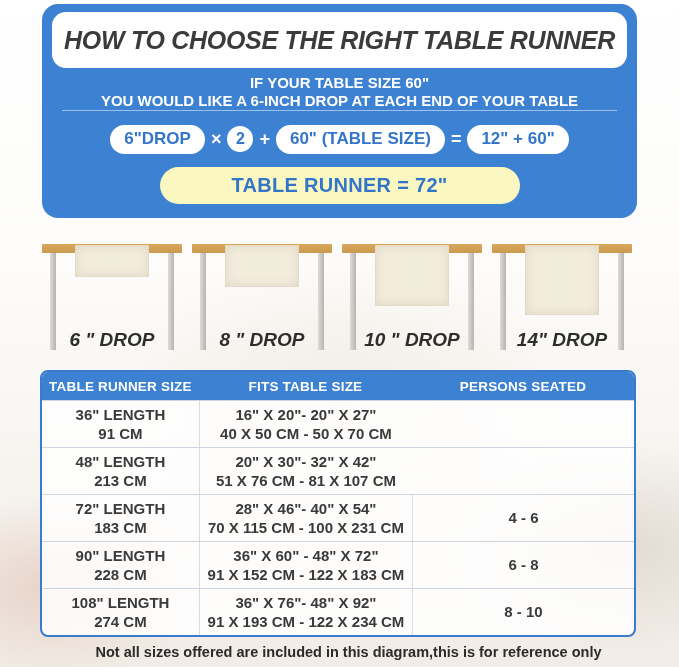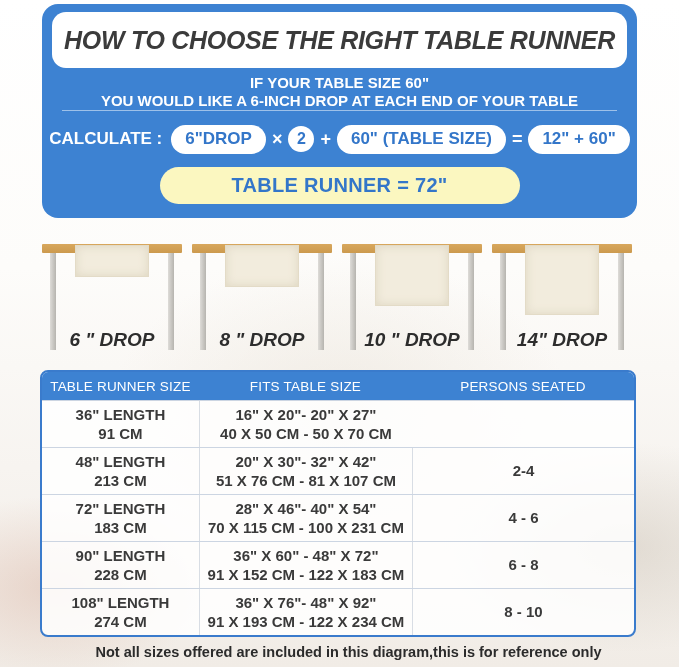--- a/index.html
+++ b/index.html
@@ -95,21 +95,21 @@
   
   .size-table {
     position:absolute; top:370px; left:40px; width:596px;
     border:2px solid #3a7bcc; border-radius:8px; overflow:hidden;
     background:rgba(255,255,255,0.85);
   }
   .thead {
     display:grid; grid-template-columns:26.5% 36% 37.5%;
     background:#3d82d2; height:28px; align-items:center;
   }
-  .th { color:#ffffff; font-weight:400; font-size:13.5px; text-align:center; letter-spacing:0.2px; }
+  .th { color:#ffffff; font-weight:700; font-size:13.5px; text-align:center; letter-spacing:0.2px; }
   .trow {
     display:grid; grid-template-columns:26.5% 36% 37.5%;
     height:47px; border-top:1px solid #ccd5e2;
   }
   .trow:first-of-type { border-top:none; }
   .td {
     display:flex; flex-direction:column; align-items:center; justify-content:center;
     font-size:15px; font-weight:600; color:#3a3a3a; line-height:1.3;
     border-left:1px solid #d8dde4; white-space:nowrap;
   }
@@ -128,21 +128,20 @@
   <div class="blue-panel">
     <div class="title-box">
       <div class="title">HOW TO CHOOSE THE RIGHT TABLE RUNNER</div>
     </div>
     <div class="intro">
       <div>IF YOUR TABLE SIZE 60"</div>
       <div>YOU WOULD LIKE A 6-INCH DROP AT EACH END OF YOUR TABLE</div>
     </div>
     <div class="divider"></div>
     <div class="calc-row">
-      <span class="calc-label">CALCULATE :</span>
       <span class="pill">6"DROP</span>
       <span class="op">×</span>
       <span class="circle">2</span>
       <span class="op">+</span>
       <span class="pill">60" (TABLE SIZE)</span>
       <span class="op">=</span>
       <span class="pill">12" + 60"</span>
     </div>
     <div class="result-pill">TABLE RUNNER = 72"</div>
   </div>
@@ -198,23 +197,20 @@
 
     <div class="trow">
       <div class="td">
         <span>48" LENGTH</span>
         <span>213 CM</span>
       </div>
       <div class="td">
         <span>20" X 30"- 32" X 42"</span>
         <span>51 X 76 CM - 81 X 107 CM</span>
       </div>
-      <div class="td">
-        <span>2-4</span>
-      </div>
     </div>
 
     <div class="trow">
       <div class="td">
         <span>72" LENGTH</span>
         <span>183 CM</span>
       </div>
       <div class="td">
         <span>28" X 46"- 40" X 54"</span>
         <span>70 X 115 CM - 100 X 231 CM</span>

